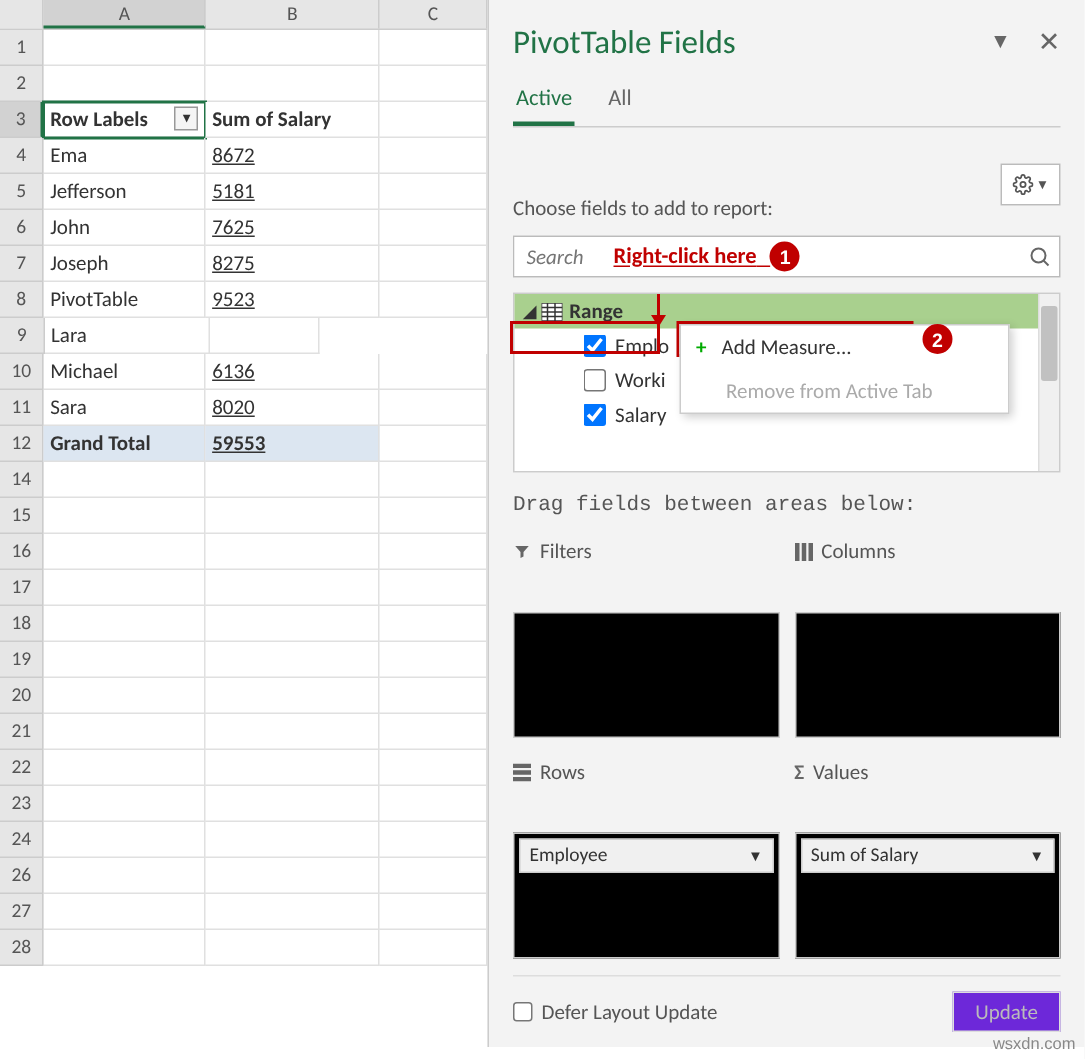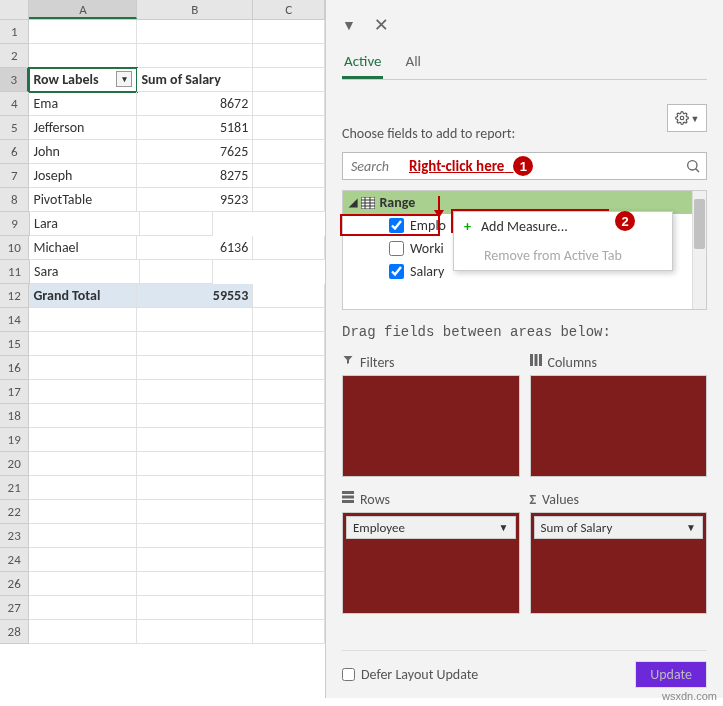--- a/index.html
+++ b/index.html
@@ -8,21 +8,21 @@
     .sheet-area { position: absolute; left: 0; top: 0; width: 325px; height: 706px; }
     .col-headers { display: flex; height: 20px; background: #e6e6e6; border-bottom: 1px solid #ccc; }
     .corner { width: 30px; background: #e6e6e6; border-right: 1px solid #ccc; }
     .col-h { width: 73px; text-align: center; border-right: 1px solid #ccc; font-size: 13px; color: #555; line-height: 20px; }
     .col-h.sel { background: #d2d2d2; border-bottom: 2px solid #217346; }
     .row { display: flex; height: 24px; }
     .row-h { width: 30px; background: #e6e6e6; text-align: center; font-size: 13px; color: #555; border-right: 1px solid #ccc; border-bottom: 1px solid #ccc; line-height: 24px; }
     .row-h.sel { background: #d2d2d2; border-right: 2px solid #217346; }
     .cell { width: 73px; border-right: 1px solid #e0e0e0; border-bottom: 1px solid #e0e0e0; padding: 0 4px; line-height: 24px; font-size: 14px; overflow: hidden; white-space: nowrap; }
     .cell.wide { width: 110px; }
-    .cell.num { text-align: right; }
+    .cell.num { text-align: left; text-decoration: underline; }
     .cell.header { font-weight: bold; background: #fff; }
     .cell.total { font-weight: bold; background: #dce6f1; }
     .cell.selected { outline: 2px solid #217346; outline-offset: -1px; background: #fff; }
     .dropdown-arrow { float: right; width: 16px; height: 16px; border: 1px solid #999; background: #f5f5f5; margin-top: 3px; text-align: center; line-height: 14px; font-size: 9px; }
     
     .pane { position: absolute; right: 0; top: 0; width: 398px; height: 698px; background: #f3f3f3; border-left: 1px solid #ccc; padding: 14px 16px; }
     .pane-header { display: flex; align-items: center; justify-content: space-between; margin-bottom: 10px; }
     .pane-title { color: #217346; font-size: 22px; font-weight: 400; }
     .pane-controls { display: flex; gap: 18px; align-items: center; color: #666; }
     .pane-controls span { cursor: pointer; font-size: 14px; }
@@ -51,22 +51,22 @@
     .scrollbar { position: absolute; right: 0; top: 0; width: 14px; height: 100%; background: #f0f0f0; border-left: 1px solid #ddd; }
     .scrollbar-thumb { position: absolute; right: 1px; top: 8px; width: 11px; height: 50px; background: #c1c1c1; border-radius: 2px; }
     
     .context-menu { position: absolute; background: #fff; border: 1px solid #ccc; box-shadow: 2px 2px 6px rgba(0,0,0,0.2); width: 220px; z-index: 10; }
     .menu-item { padding: 6px 10px; display: flex; align-items: center; gap: 10px; font-size: 14px; }
     .menu-item.disabled { color: #aaa; }
     
     .drag-label { color: #555; font-size: 14px; margin-bottom: 10px; font-family: Liberation Mono, monospace; }
     .areas { display: grid; grid-template-columns: 1fr 1fr; gap: 10px; }
     .area { }
-    .area-header { display: flex; align-items: flex-start; gap: 6px; color: #555; font-size: 14px; padding: 4px 0; }
-    .area-box { background: #7f1d1d; border: 1px solid #ccc; height: 102px; }
+    .area-header { display: flex; align-items: center; gap: 6px; color: #555; font-size: 14px; padding: 4px 0; }
+    .area-box { background: #000000; border: 1px solid #ccc; height: 84px; margin-top: 28px; }
     .area-chip { margin: 3px; background: #f0f0f0; border: 1px solid #ccc; padding: 3px 6px; display: flex; justify-content: space-between; align-items: center; font-size: 13px; }
     
     .footer { position: absolute; bottom: 10px; left: 16px; right: 16px; display: flex; justify-content: space-between; align-items: center; border-top: 1px solid #ddd; padding-top: 10px; }
     .defer { display: flex; align-items: center; gap: 6px; color: #555; font-size: 14px; }
     .update-btn { padding: 4px 14px; border: 1px solid #ddd; background: #6d28d9; color: #bbb; font-size: 14px; }
     
     .watermark { position: absolute; bottom: 4px; right: 6px; font-size: 11px; color: #888; font-family: Arial; }
     
     svg { display: block; }
   </style>
@@ -135,20 +135,21 @@
     </div>
   <div class="row">
       <div class="row-h">10</div>
       <div class="cell wide">Michael</div>
       <div class="cell num" style="width:118px">6136</div>
       <div class="cell"></div>
     </div>
   <div class="row">
       <div class="row-h">11</div>
       <div class="cell wide">Sara</div>
+      <div class="cell num" style="width:118px">8020</div>
       <div class="cell"></div>
     </div>
   <div class="row">
       <div class="row-h">12</div>
       <div class="cell wide total">Grand Total</div>
       <div class="cell num total" style="width:118px">59553</div>
       <div class="cell"></div>
     </div>
   <div class="row">
       <div class="row-h">14</div>
@@ -231,20 +232,21 @@
   <div class="row">
       <div class="row-h">28</div>
       <div class="cell wide"></div>
       <div class="cell" style="width:118px"></div>
       <div class="cell"></div>
     </div>
 </div>
 
 <div class="pane">
   <div class="pane-header">
+    <div class="pane-title">PivotTable Fields</div>
     <div class="pane-controls">
       <span>▼</span>
       <span style="font-size:18px">✕</span>
     </div>
   </div>
 
   <div class="tabs">
     <div class="tab active">Active</div>
     <div class="tab">All</div>
   </div>

